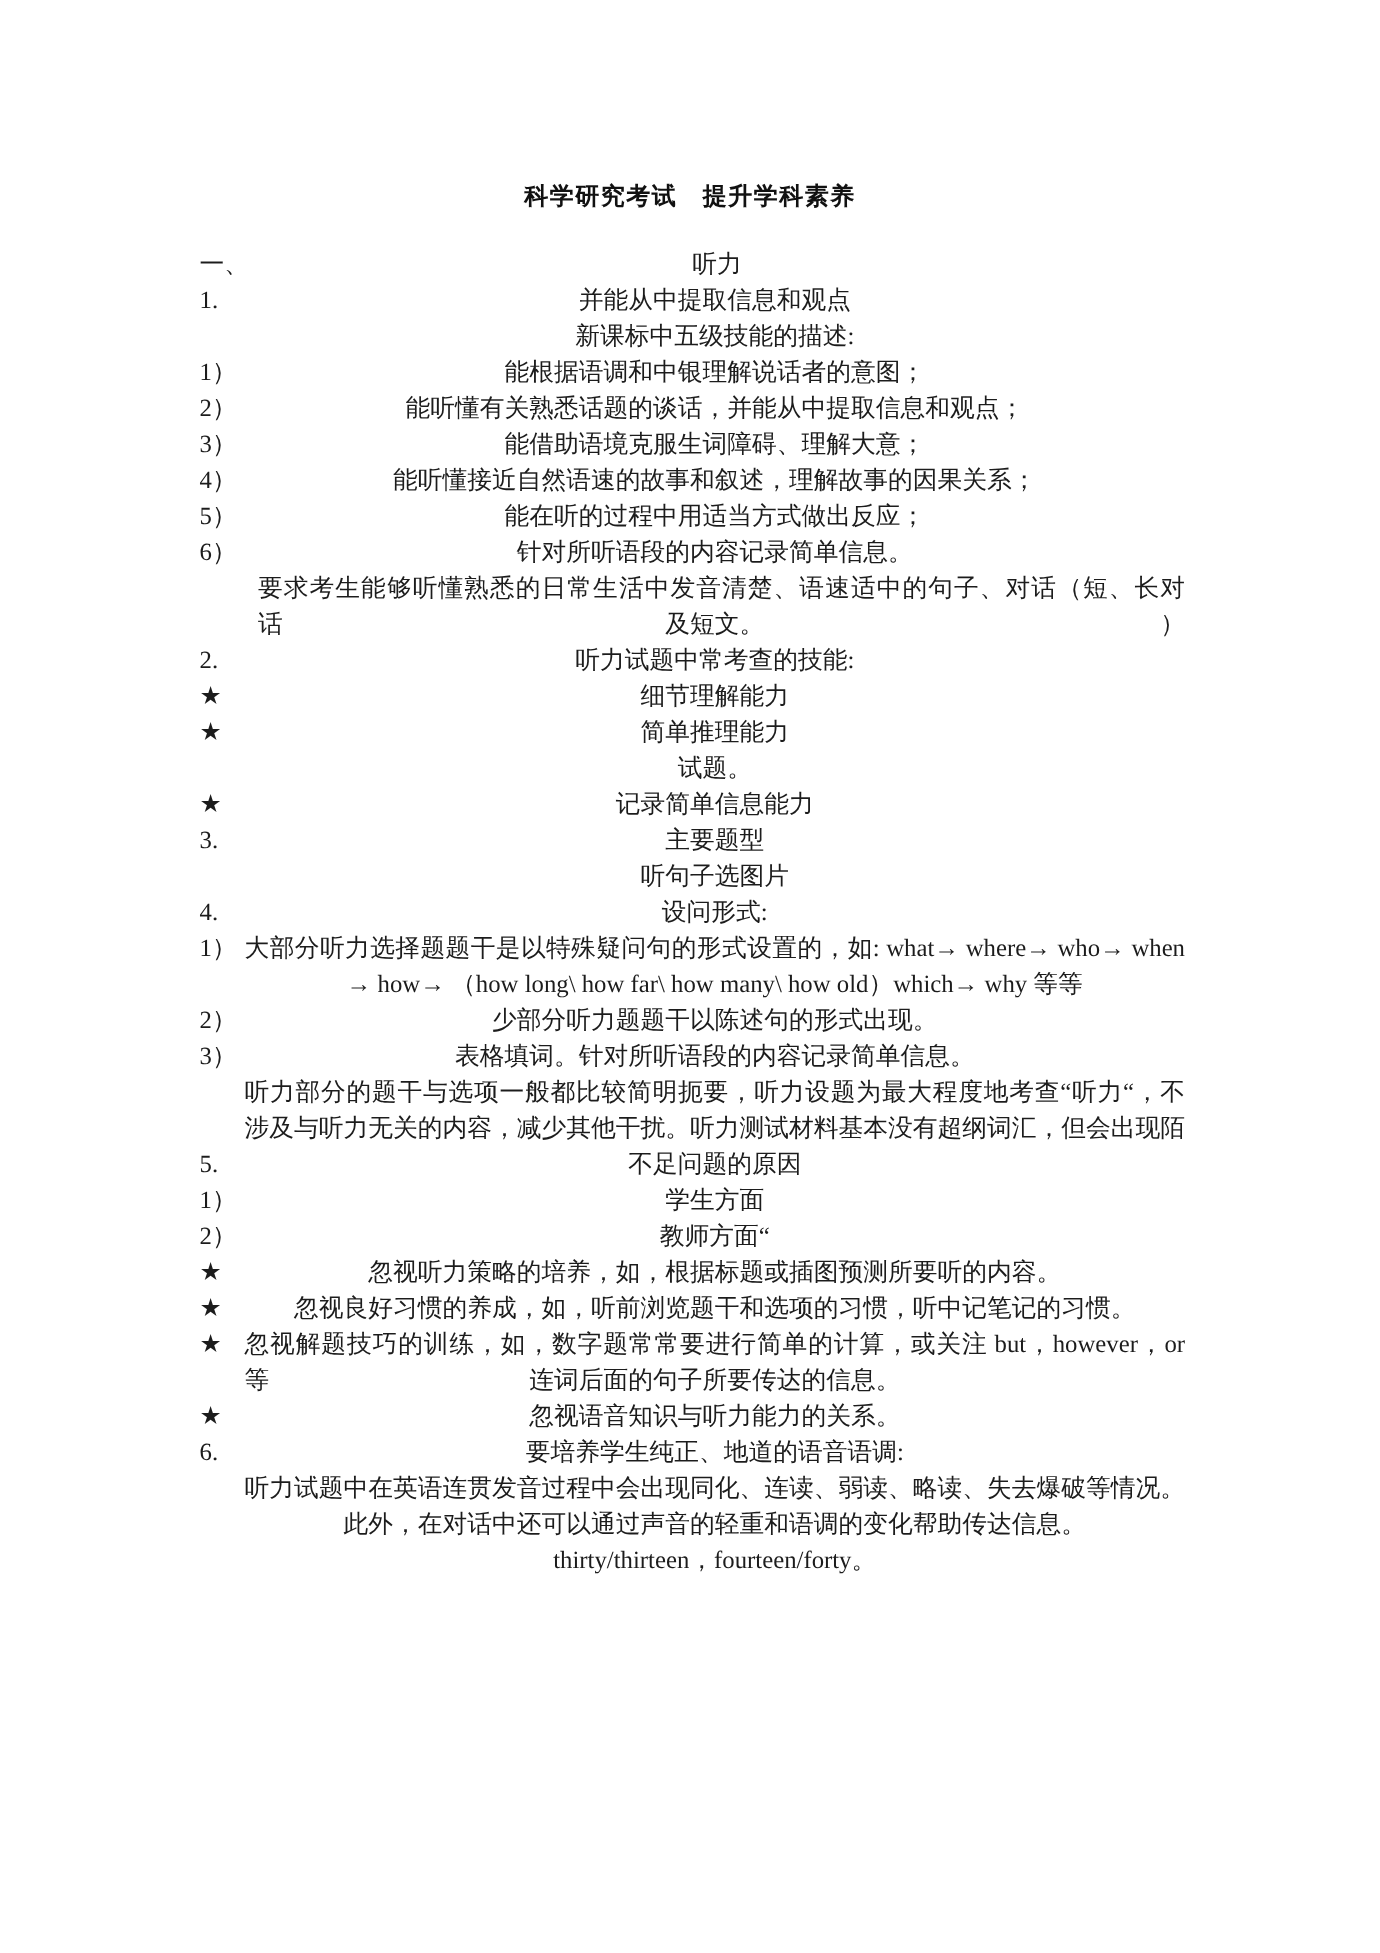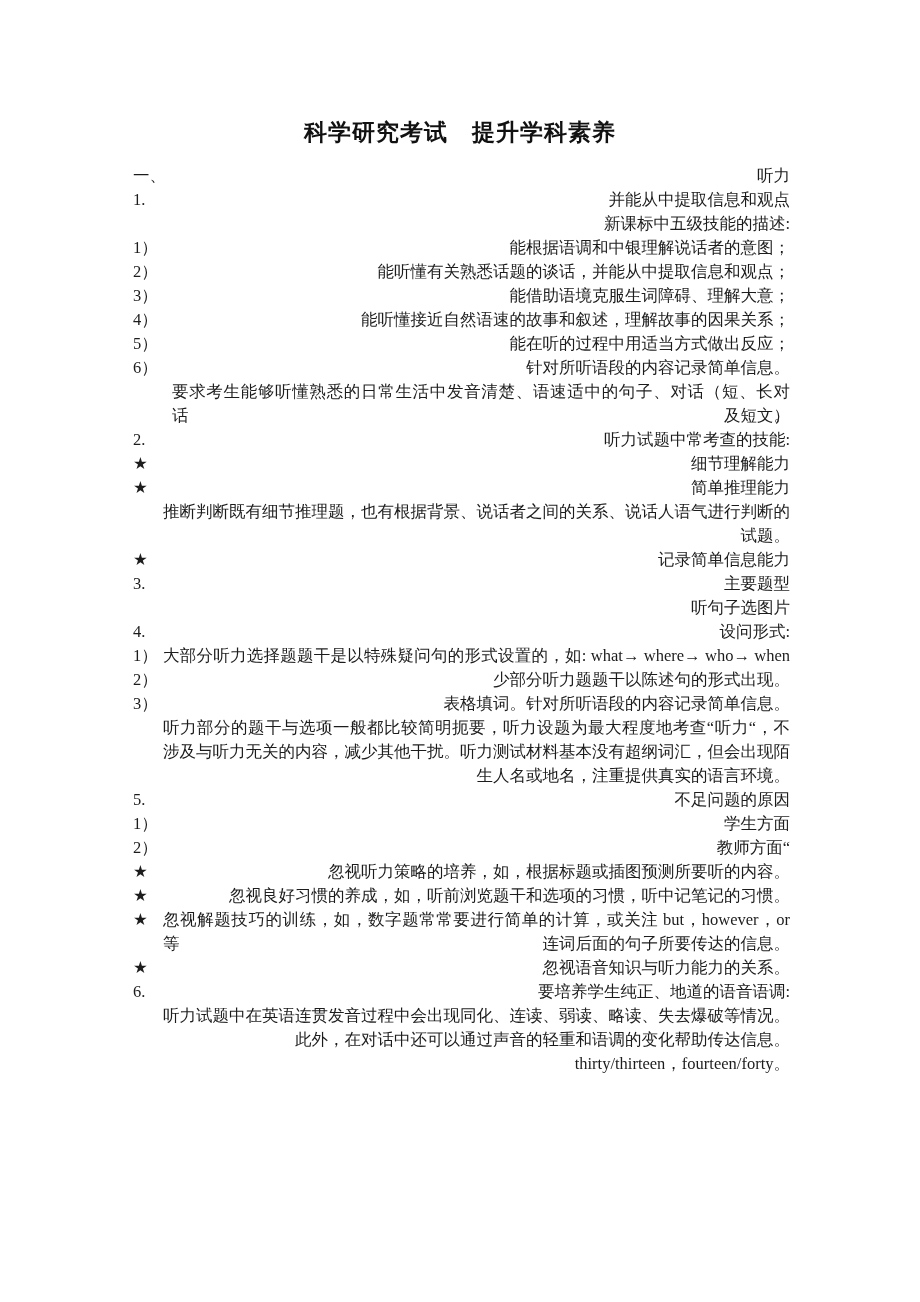--- a/index.html
+++ b/index.html
@@ -10,21 +10,21 @@
     background: #ffffff;
     color: #1c1c1c;
     font-family: "Liberation Serif", "DejaVu Serif", serif;
     overflow: hidden;
   }
   .doc-title {
     padding-top: 116px;
     text-align: center;
     font-family: "Liberation Sans", "DejaVu Sans", sans-serif;
     font-weight: 700;
-    font-size: 23px;
+    font-size: 16px;
     line-height: 32px;
     letter-spacing: 1px;
     color: #111111;
   }
   .content {
     margin: 16px 130px 0 133px; 
     width: 657px;
   }
   .doc-line {
     display: flex;
@@ -33,21 +33,21 @@
     line-height: 24px;
     height: 24px;
   }
   .doc-line .marker {
     flex: 0 0 auto;
     min-width: 30px;
     text-align: left;
   }
   .doc-line .text {
     flex: 1 1 auto;
-    text-align: right;
+    text-align: center;
   }
   .doc-line.justify .text {
     text-align: justify;
     text-align-last: justify;
   }
   .doc-line.lead .text {
     padding-left: 9px;
   }
 </style>
 </head>
@@ -105,24 +105,20 @@
         <span class="text">听力试题中常考查的技能:</span>
       </div>
       <div class="doc-line">
         <span class="marker">★</span>
         <span class="text">细节理解能力</span>
       </div>
       <div class="doc-line">
         <span class="marker">★</span>
         <span class="text">简单推理能力</span>
       </div>
-      <div class="doc-line justify">
-        <span class="marker"></span>
-        <span class="text">推断判断既有细节推理题，也有根据背景、说话者之间的关系、说话人语气进行判断的</span>
-      </div>
       <div class="doc-line">
         <span class="marker"></span>
         <span class="text">试题。</span>
       </div>
       <div class="doc-line">
         <span class="marker">★</span>
         <span class="text">记录简单信息能力</span>
       </div>
       <div class="doc-line">
         <span class="marker">3.</span>
@@ -134,38 +130,38 @@
       </div>
       <div class="doc-line">
         <span class="marker">4.</span>
         <span class="text">设问形式:</span>
       </div>
       <div class="doc-line justify">
         <span class="marker">1）</span>
         <span class="text">大部分听力选择题题干是以特殊疑问句的形式设置的，如: what→ where→ who→ when</span>
       </div>
       <div class="doc-line">
+        <span class="marker"></span>
+        <span class="text">→ how→ （how long\ how far\ how many\ how old）which→ why 等等</span>
+      </div>
+      <div class="doc-line">
         <span class="marker">2）</span>
         <span class="text">少部分听力题题干以陈述句的形式出现。</span>
       </div>
       <div class="doc-line">
         <span class="marker">3）</span>
         <span class="text">表格填词。针对所听语段的内容记录简单信息。</span>
       </div>
       <div class="doc-line justify">
         <span class="marker"></span>
         <span class="text">听力部分的题干与选项一般都比较简明扼要，听力设题为最大程度地考查“听力“，不</span>
       </div>
       <div class="doc-line justify">
         <span class="marker"></span>
         <span class="text">涉及与听力无关的内容，减少其他干扰。听力测试材料基本没有超纲词汇，但会出现陌</span>
-      </div>
-      <div class="doc-line">
-        <span class="marker"></span>
-        <span class="text">生人名或地名，注重提供真实的语言环境。</span>
       </div>
       <div class="doc-line">
         <span class="marker">5.</span>
         <span class="text">不足问题的原因</span>
       </div>
       <div class="doc-line">
         <span class="marker">1）</span>
         <span class="text">学生方面</span>
       </div>
       <div class="doc-line">

